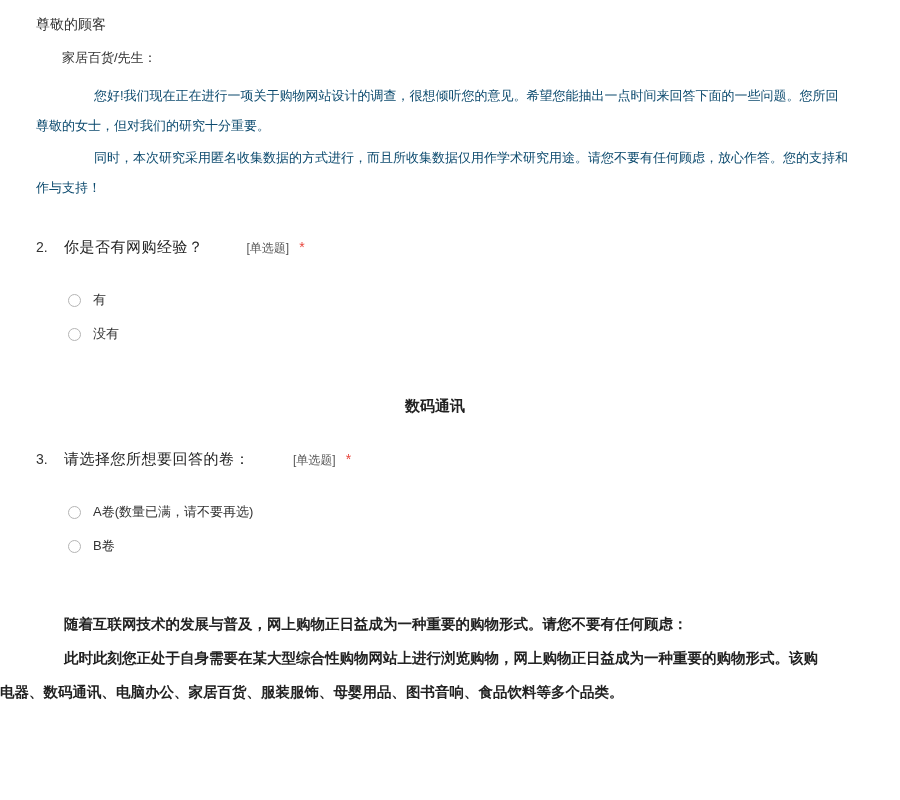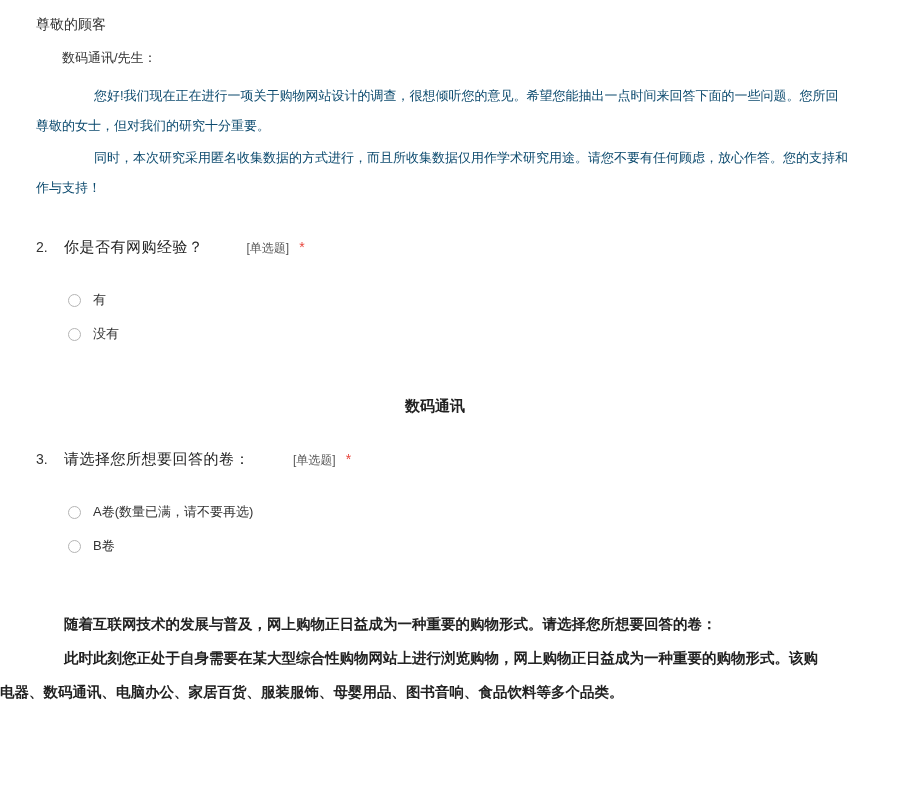--- a/index.html
+++ b/index.html
@@ -146,21 +146,21 @@
     padding-left: 0;
   }
 </style>
 </head>
 <body>
 
 <div class="page">
 
   <div class="intro">
     <div class="intro-title">尊敬的顾客</div>
-    <div class="intro-salutation">数码通讯/先生：</div>
+    <div class="intro-salutation">家居百货/先生：</div>
     <div class="intro-para">
       <span class="indent"></span><span>您好!我们现在正在进行一项关于购物网站设计的调查，很想倾听您的意见。希望您能抽出一点时间来回答下面的一些问题。您所回</span>
     </div>
     <div class="intro-para wrap2">
       <span>尊敬的女士，但对我们的研究十分重要。</span>
     </div>
     <div class="intro-para">
       <span class="indent"></span><span>同时，本次研究采用匿名收集数据的方式进行，而且所收集数据仅用作学术研究用途。请您不要有任何顾虑，放心作答。您的支持和</span>
     </div>
     <div class="intro-para wrap2">
@@ -202,18 +202,18 @@
         <span class="opt-label">A卷(数量已满，请不要再选)</span>
       </div>
       <div class="option">
         <span class="radio"></span>
         <span class="opt-label">B卷</span>
       </div>
     </div>
   </div>
 
   <div class="scenario">
-    <p><span class="ind"></span><span>随着互联网技术的发展与普及，网上购物正日益成为一种重要的购物形式。请选择您所想要回答的卷：</span></p>
+    <p><span class="ind"></span><span>随着互联网技术的发展与普及，网上购物正日益成为一种重要的购物形式。请您不要有任何顾虑：</span></p>
     <p><span class="ind"></span><span>此时此刻您正处于自身需要在某大型综合性购物网站上进行浏览购物，网上购物正日益成为一种重要的购物形式。该购</span></p>
     <p class="line-wrap"><span>电器、数码通讯、电脑办公、家居百货、服装服饰、母婴用品、图书音响、食品饮料等多个品类。</span></p>
   </div>
 
 </div>
 
 </body></html>

